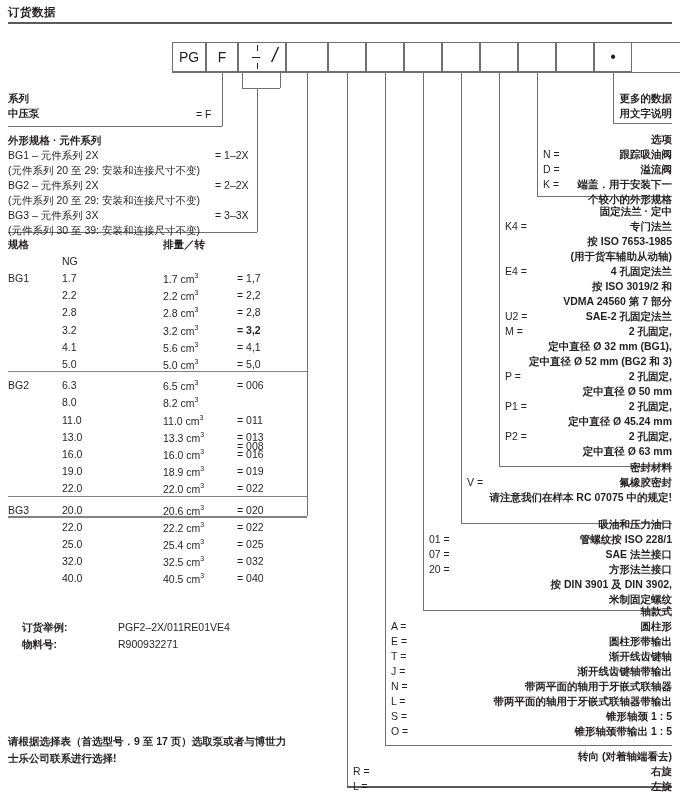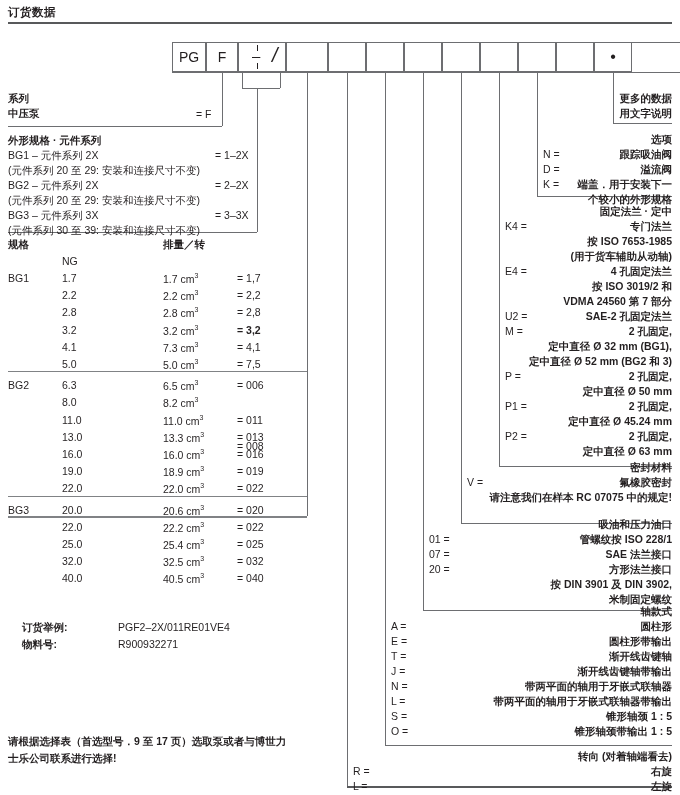--- a/index.html
+++ b/index.html
@@ -129,25 +129,25 @@
     <div class="lt" style="left:62px;top:289.2px;">2.2</div>
     <div class="lt" style="left:163px;top:289.2px;"><span>2.2 cm</span><sup>3</sup></div>
     <div class="lt" style="left:237px;top:289.2px;">= 2,2</div>
     <div class="lt" style="left:62px;top:306.4px;">2.8</div>
     <div class="lt" style="left:163px;top:306.4px;"><span>2.8 cm</span><sup>3</sup></div>
     <div class="lt" style="left:237px;top:306.4px;">= 2,8</div>
     <div class="lt" style="left:62px;top:323.59999999999997px;">3.2</div>
     <div class="lt" style="left:163px;top:323.59999999999997px;"><span>3.2 cm</span><sup>3</sup></div>
     <div class="lt" style="left:237px;top:323.59999999999997px;font-weight:bold;">= 3,2</div>
     <div class="lt" style="left:62px;top:340.79999999999995px;">4.1</div>
-    <div class="lt" style="left:163px;top:340.79999999999995px;"><span>7.3 cm</span><sup>3</sup></div>
+    <div class="lt" style="left:163px;top:340.79999999999995px;"><span>5.6 cm</span><sup>3</sup></div>
     <div class="lt" style="left:237px;top:340.79999999999995px;">= 4,1</div>
     <div class="lt" style="left:62px;top:357.99999999999994px;">5.0</div>
     <div class="lt" style="left:163px;top:357.99999999999994px;"><span>5.0 cm</span><sup>3</sup></div>
-    <div class="lt" style="left:237px;top:357.99999999999994px;">= 7,5</div>
+    <div class="lt" style="left:237px;top:357.99999999999994px;">= 5,0</div>
     <div class="rule" style="left:8px;top:371.19999999999993px;width:299px;"></div>
     <div class="lt" style="left:8px;top:379.19999999999993px;">BG2</div>
     <div class="lt" style="left:62px;top:379.19999999999993px;">6.3</div>
     <div class="lt" style="left:163px;top:379.19999999999993px;"><span>6.5 cm</span><sup>3</sup></div>
     <div class="lt" style="left:237px;top:379.19999999999993px;">= 006</div>
     <div class="lt" style="left:62px;top:396.3999999999999px;">8.0</div>
     <div class="lt" style="left:163px;top:396.3999999999999px;"><span>8.2 cm</span><sup>3</sup></div>
     <div class="lt" style="left:237px;top:396.3999999999999px;margin-top:44px;">= 008</div>
     <div class="lt" style="left:62px;top:413.5999999999999px;">11.0</div>
     <div class="lt" style="left:163px;top:413.5999999999999px;"><span>11.0 cm</span><sup>3</sup></div>

